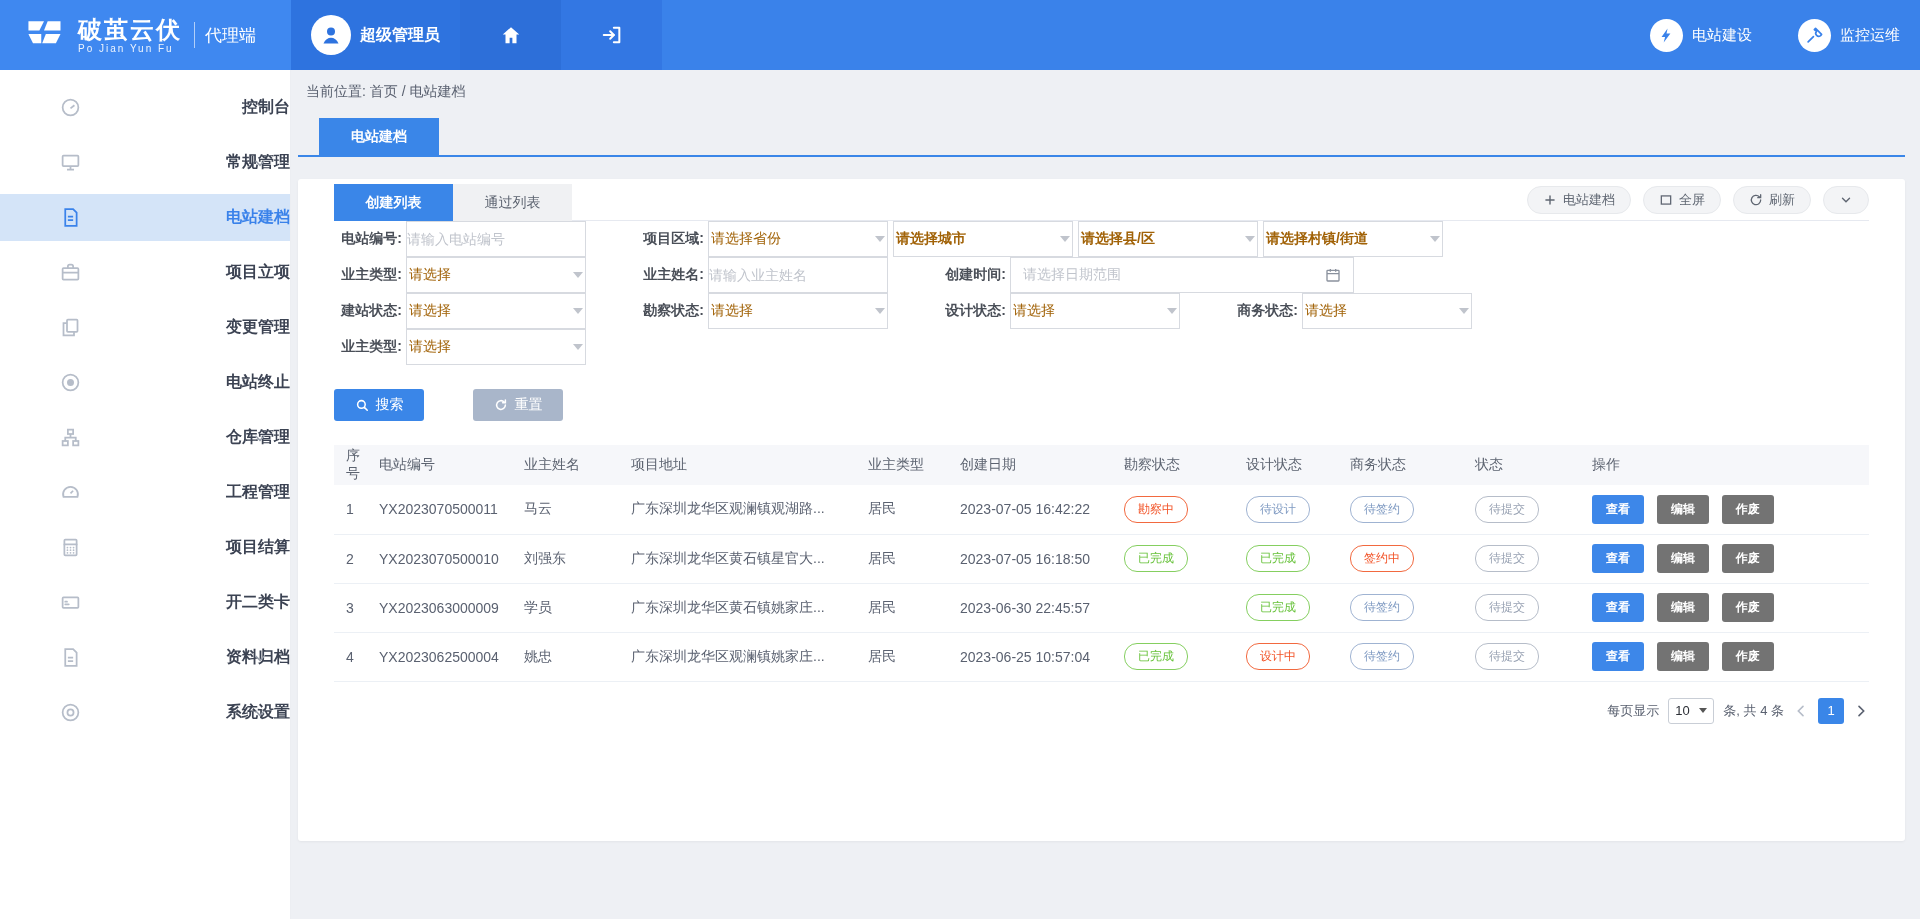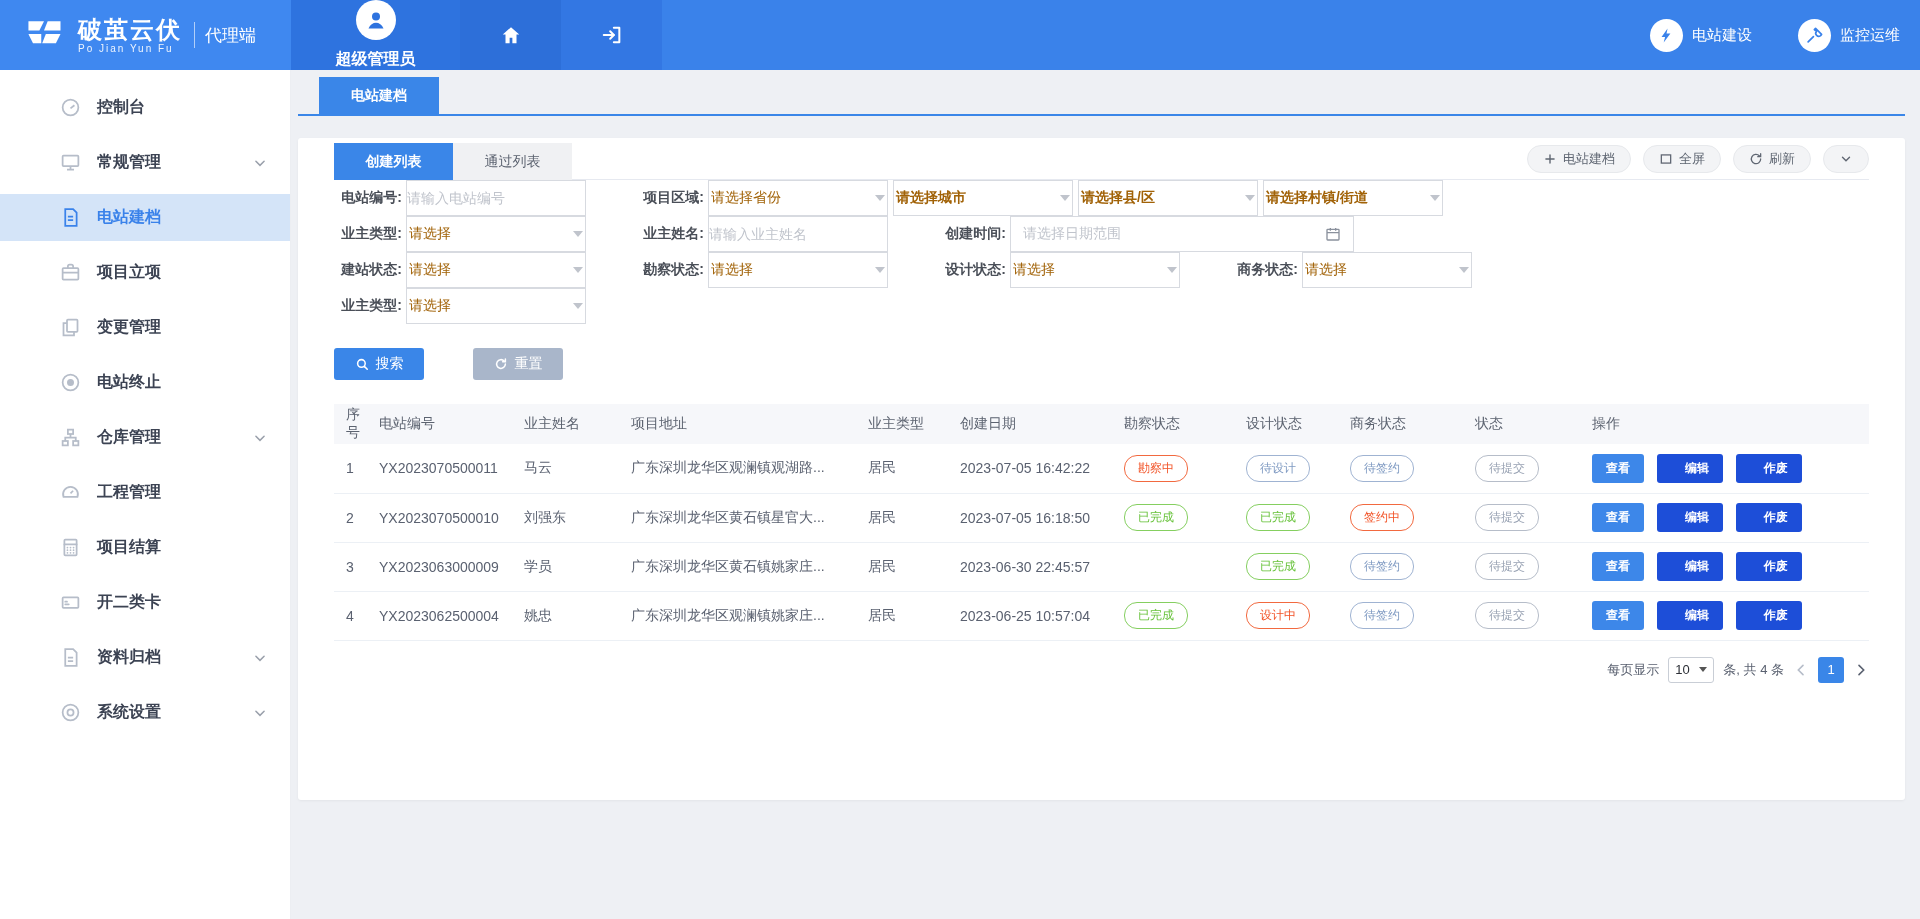--- a/index.html
+++ b/index.html
@@ -7,35 +7,35 @@
     font-family:"Liberation Sans","DejaVu Sans",sans-serif; background:#eef0f4; }
 
   
   .topbar { height:70px; display:flex; align-items:stretch; background:#3a82ea; color:#fff; }
   .logo-block { width:291px; background:#3f88f0; display:flex; align-items:center; padding-left:22px; }
   .logo-mark { width:44px; height:44px; margin-right:12px; flex:none; }
   .brand-txt .cn { font-size:24px; font-weight:bold; letter-spacing:2px; line-height:26px; }
   .brand-txt .en { font-size:10px; letter-spacing:2px; opacity:.9; }
   .portal-sep { width:1px; height:26px; background:rgba(255,255,255,.6); margin:0 10px 0 12px; }
   .portal { font-size:17px; }
-  .user-block { width:169px; background:#2e73df; display:flex; align-items:center; justify-content:center; gap:9px; cursor:pointer;flex-direction:column; }
+  .user-block { width:169px; background:#2e73df; display:flex; align-items:center; justify-content:center; gap:9px; cursor:pointer; }
   .avatar { width:40px; height:40px; border-radius:50%; background:#fff; display:flex; align-items:center; justify-content:center; color:#2e73df; }
   .user-name { font-size:16px; font-weight:bold; }
   .nav-sq { width:101px; display:flex; align-items:center; justify-content:center; cursor:pointer; }
   .nav-home { background:#2d6fd9; }
   .nav-logout { background:#3377e3; }
   .top-right { margin-left:auto; display:flex; align-items:center; gap:46px; padding-right:20px; }
   .tr-item { display:flex; align-items:center; gap:9px; cursor:pointer; }
   .tr-circle { width:33px; height:33px; border-radius:50%; background:#fff; color:#3a82ea; display:flex; align-items:center; justify-content:center; }
   .tr-label { font-size:15px; }
 
   
   .below { display:flex; height:849px; }
   .sidebar { width:291px; background:#fff; padding-top:14px; flex:none; border-right:1px solid #eceef2; }
-  .m-item { height:47px; margin-bottom:8px; display:flex; align-items:center; padding-left:60px; cursor:pointer; color:#3c4353; position:relative; }
+  .m-item { height:47px; margin-bottom:8px; display:flex; align-items:center; padding-left:60px; cursor:pointer; color:#3c4353; position:relative;justify-content:space-between; }
   .m-item .mi-ico { width:21px; height:21px; color:#b6bdc9; margin-right:16px; flex:none; }
   .m-item .mi-lbl { font-size:16px; font-weight:600; }
   .m-item.active { background:#d4e4f8; color:#3a82ea; }
   .m-item.active .mi-ico { color:#3a82ea; }
   .m-item .mi-chev { position:absolute; right:23px; color:#9aa0ab; width:14px; height:14px; }
 
   .content { flex:1; padding:0 15px 0 7px; }
   .breadcrumb { padding:13px 0 10px 8px; font-size:14px; color:#5a6170; }
   .page-tab-row { margin-top:7px; border-bottom:2px solid #3a86e8; height:39px; }
   .page-tab { width:120px; height:37px; margin-left:21px; background:#3a86e8; color:#fff;
@@ -83,21 +83,21 @@
     white-space:nowrap; overflow:hidden; text-overflow:ellipsis; }
   .badge { display:inline-block; min-width:64px; text-align:center; padding:4px 10px; border:1px solid;
     border-radius:13px; font-size:12px; background:#fff; }
   .badge:empty { display:none; }
   .badge.orange { color:#f25327; border-color:#f2693f; }
   .badge.green  { color:#67c23a; border-color:#85cf60; }
   .badge.blue   { color:#7f9ac2; border-color:#9fb3d2; }
   .badge.gray   { color:#98a2b3; border-color:#b6bdc9; }
   .abtn { border:none; border-radius:3px; color:#fff; font-size:12px; padding:6px 14px; margin-right:9px; cursor:pointer;font-weight:bold; }
   .abtn.view { background:#3d87e9; }
-  .abtn.edit, .abtn.void { background:#1d4ed8;padding-left:28px; }
+  .abtn.edit, .abtn.void { background:#737373; }
 
   
   .pager { display:flex; justify-content:flex-end; align-items:center; margin-top:16px; font-size:13px; color:#5a6170; gap:9px; }
   .pp-select { width:46px; height:26px; border:1px solid #c9ced6; border-radius:3px; display:flex; align-items:center;
     justify-content:space-between; padding:1px 6px; color:#2c2f36; cursor:pointer; background:#fff; }
   .pp-select .caret { border-top-color:#555; border-left-width:4px; border-right-width:4px; border-top-width:5px; }
   .pg-arrow { width:16px; height:16px; cursor:pointer; }
   .pg-arrow.prev { color:#b6bdc9; }
   .pg-arrow.next { color:#5a6170; }
   .pg-num { width:26px; height:26px; background:#3a86e8; color:#fff; border-radius:3px; display:flex;
@@ -275,20 +275,24 @@
           <circle cx="12" cy="12" r="3.5"></circle>
         </svg>
       <span class="mi-lbl">系统设置</span>
       <svg class="mi-chev" viewBox="0 0 24 24" fill="none" stroke="currentColor" stroke-width="2.6" stroke-linecap="round">
           <path d="M5 9l7 7 7-7"></path>
         </svg>
     </div>
   </aside>
 
   <main class="content">
+    <div class="breadcrumb">
+      <span>当前位置:</span>
+      <span>首页 / 电站建档</span>
+    </div>
 
     <div class="page-tab-row">
       <div class="page-tab">电站建档</div>
     </div>
 
     <div class="card">
 
       <div class="card-tabs">
         <div class="ltab on">创建列表</div>
         <div class="ltab off">通过列表</div>

